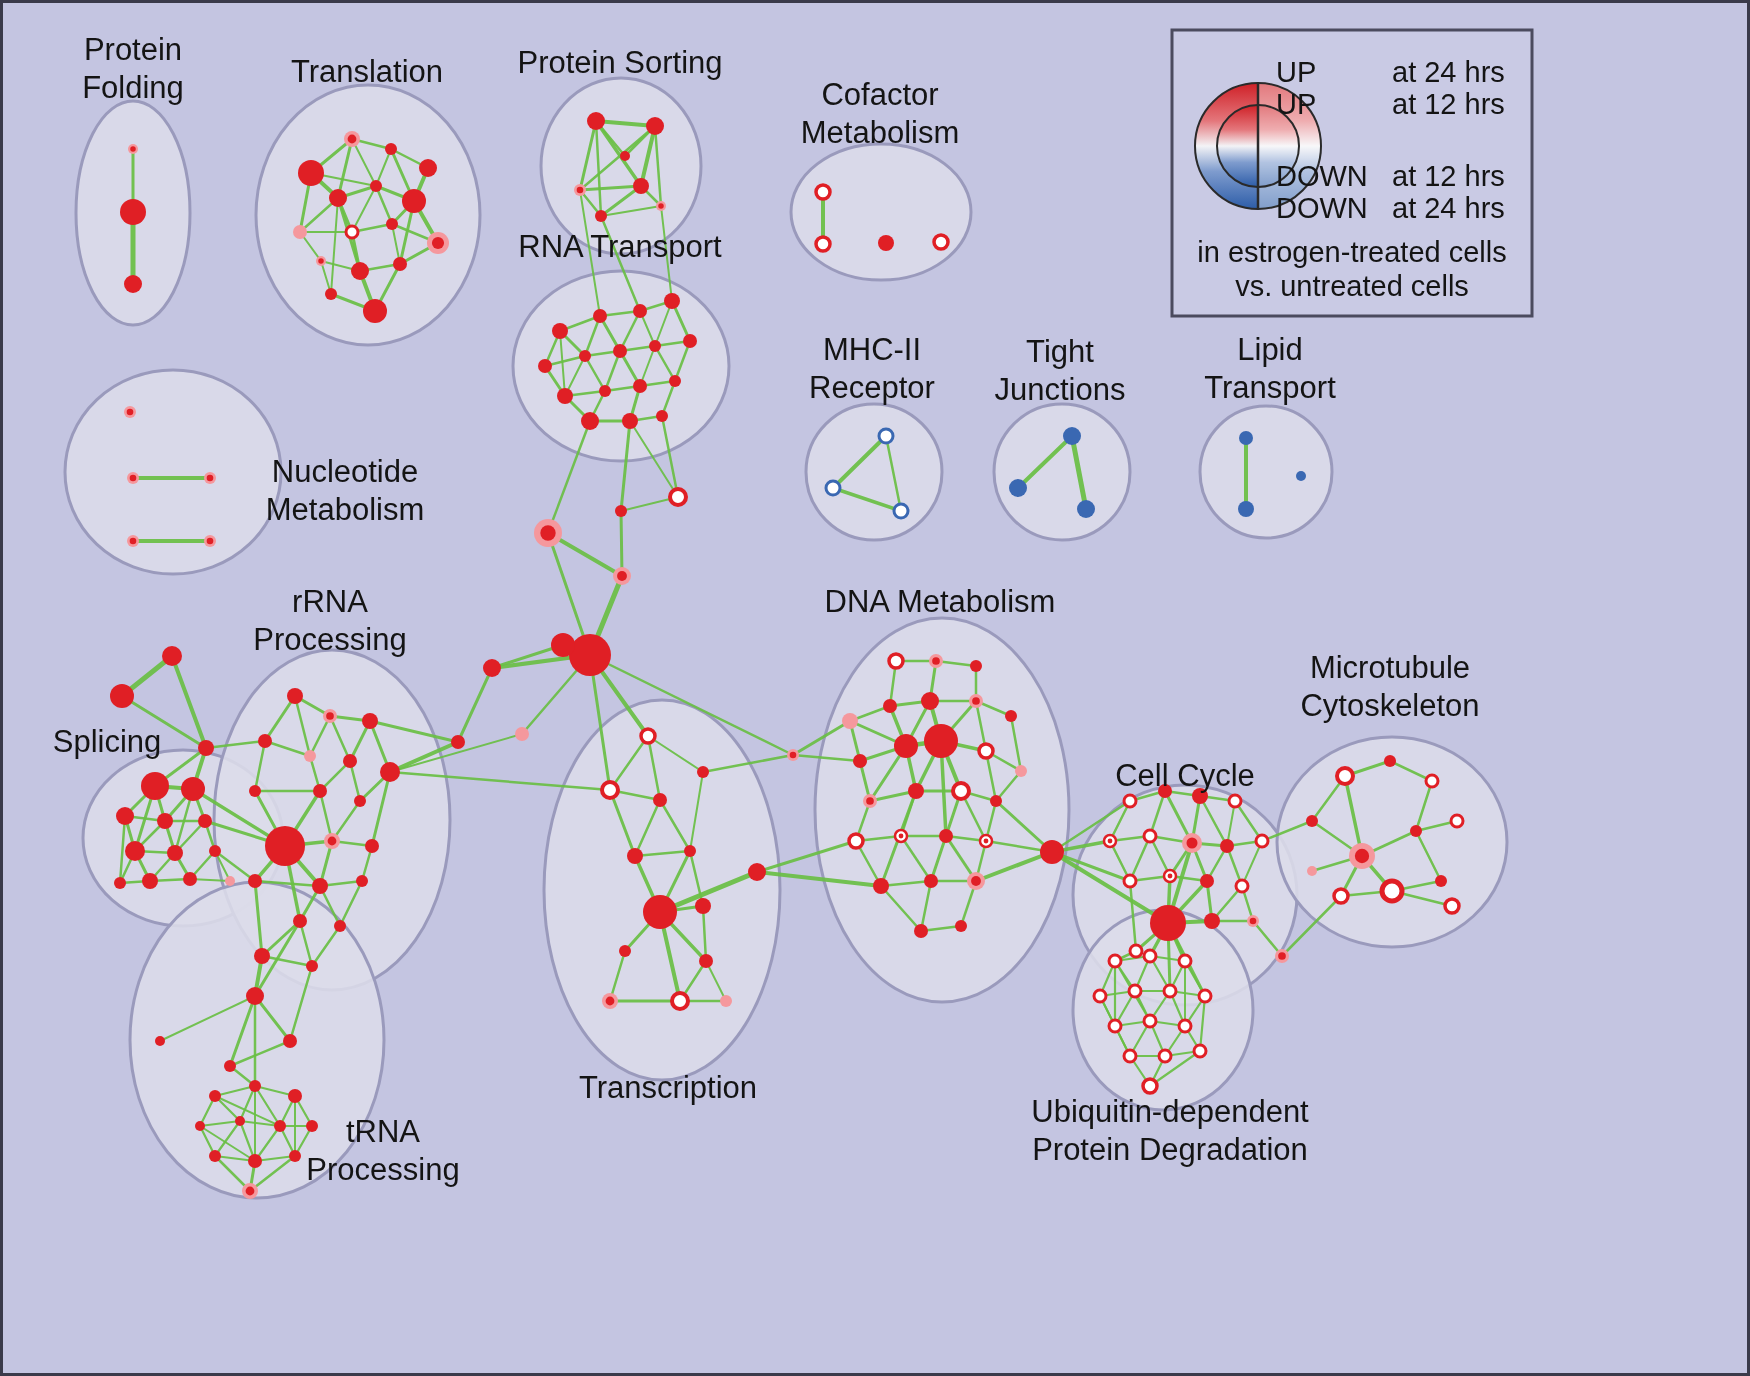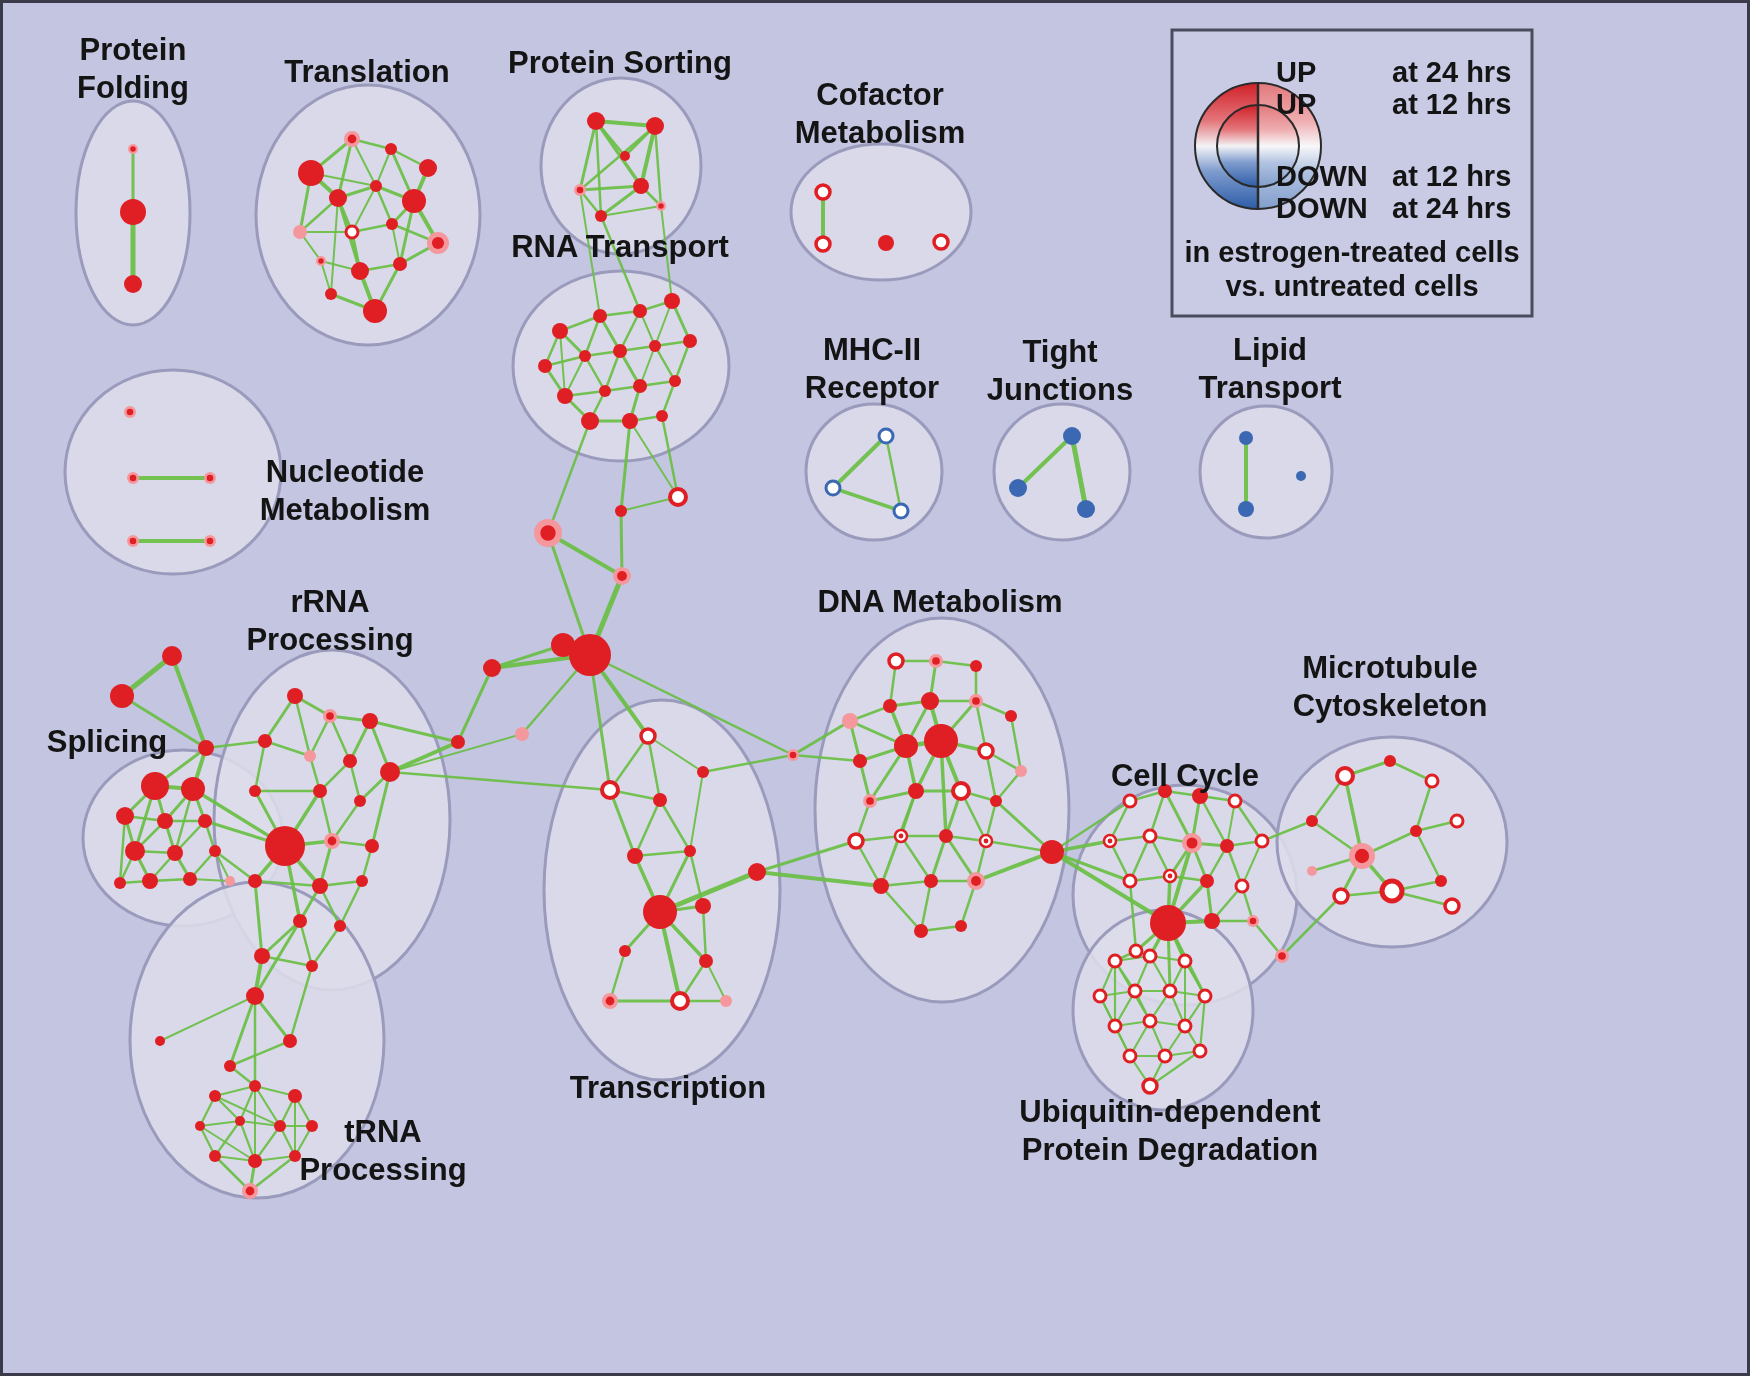--- a/index.html
+++ b/index.html
@@ -1,16 +1,16 @@
 <!DOCTYPE html>
 <html><head>
 <meta charset="utf-8">
 <style>
   html,body{margin:0;padding:0;}
-  .canvas{position:relative;width:1750px;height:1376px;background:#c4c5e1;overflow:hidden;font-weight:bold;}
+  .canvas{position:relative;width:1750px;height:1376px;background:#c4c5e1;overflow:hidden;}
   svg{display:block;width:1750px;height:1376px;}
   svg text{font-family:"Liberation Sans", sans-serif;fill:#141414;}
 </style>
 </head>
 <body>
 
 <div class="canvas">
   <svg id="net" viewBox="0 0 1750 1376">
       <rect x="0" y="0" width="1750" height="1376" fill="#c4c5e1"></rect>
       <rect x="1.5" y="1.5" width="1747" height="1373" fill="none" stroke="#3a3a4a" stroke-width="3"></rect>

